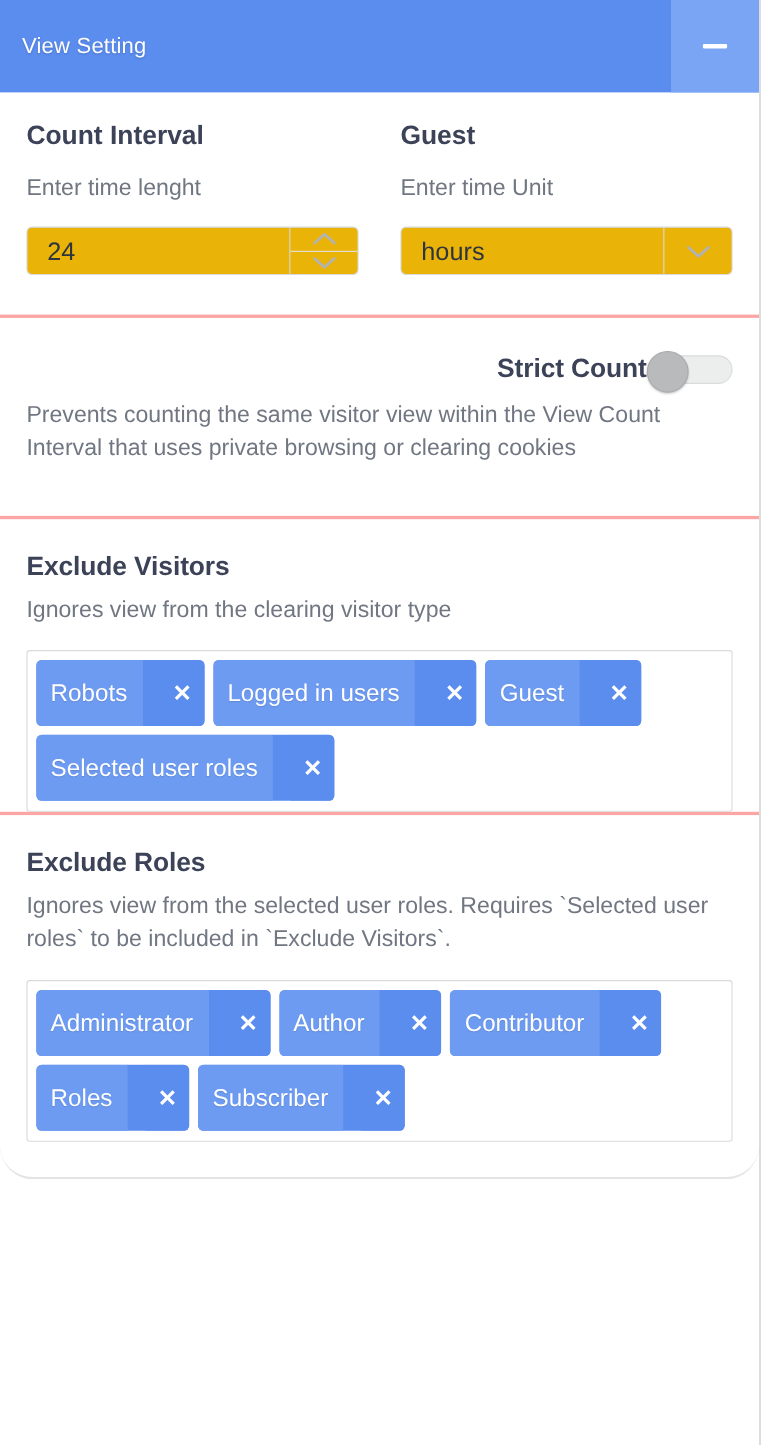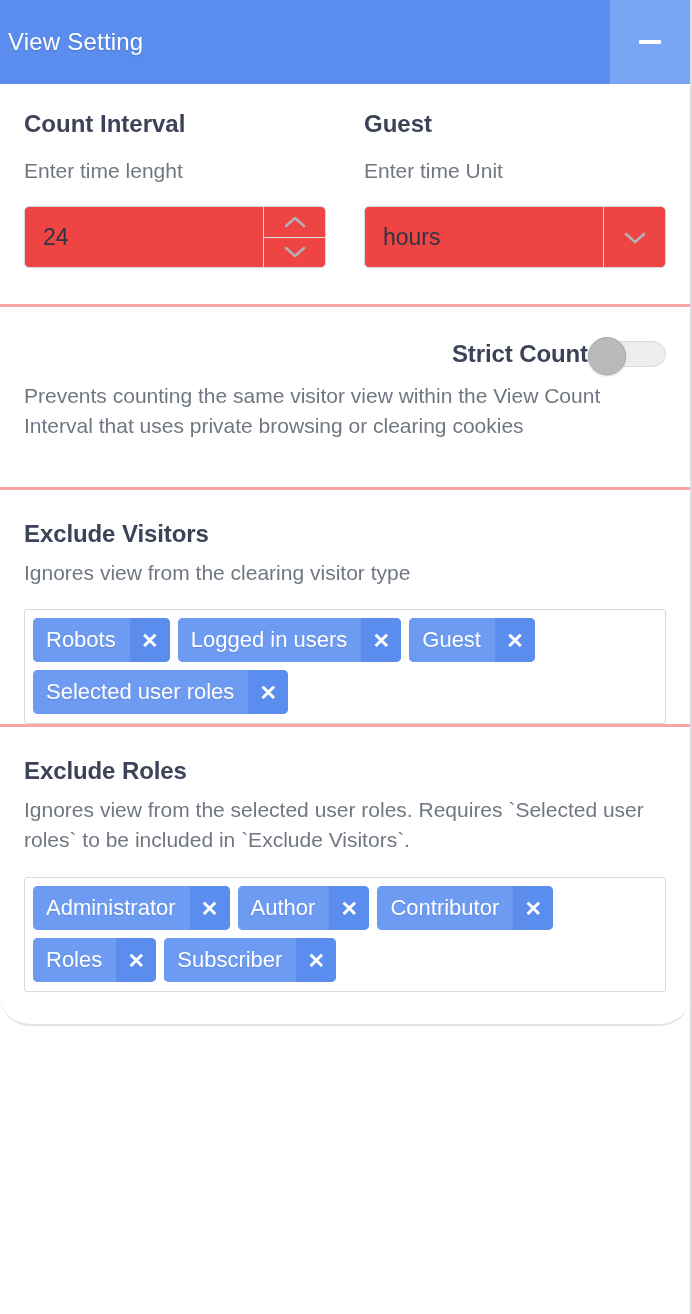--- a/index.html
+++ b/index.html
@@ -25,24 +25,24 @@
   .titlebar {
     height: 84px;
     background: #5b8def;
     display: flex;
     align-items: center;
     justify-content: space-between;
     position: relative;
   }
   .titlebar-title {
     color: #ffffff;
-    font-size: 24px;
+    font-size: 20px;
     font-weight: 400;
     letter-spacing: 0.2px;
-    padding-left: 8px;
+    padding-left: 20px;
     text-shadow: 0 1px 2px rgba(0,0,0,0.18);
   }
   .minimize-btn {
     width: 80px;
     height: 84px;
     background: #7aa5f5;
     display: flex;
     align-items: center;
     justify-content: center;
     cursor: pointer;
@@ -94,24 +94,24 @@
   }
   .field-sub {
     font-size: 21px;
     color: #707782;
     margin-top: 21px;
   }
 
   .input-wrap {
     margin-top: 23px;
     display: flex;
-    height: 62px;
+    height: 44px;
     border: 1px solid #d7d9dd;
     border-radius: 5px;
-    background: #ef4444;
+    background: #eab308;
     overflow: hidden;
   }
   .input-text {
     flex: 1;
     display: flex;
     align-items: center;
     padding-left: 18px;
     font-size: 23px;
     color: #2f3540;
     border: none;
@@ -189,25 +189,26 @@
     border-radius: 3px;
     background: #ffffff;
     padding: 8px 8px 9px 8px;
     display: flex;
     flex-wrap: wrap;
     gap: 8px;
   }
   .tag {
     display: inline-flex;
     align-items: stretch;
-    height: 44px;
+    height: 60px;
     border-radius: 5px;
     overflow: hidden;
     background: #5b8def;
     cursor: default;
+    gap: 16px;
   }
   .tag-label {
     display: flex;
     align-items: center;
     padding: 0 14px 0 13px;
     color: #ffffff;
     font-size: 22px;
     background: #6d9bf2;
     text-shadow: 0 1px 1px rgba(0,0,0,0.12);
     white-space: nowrap;

